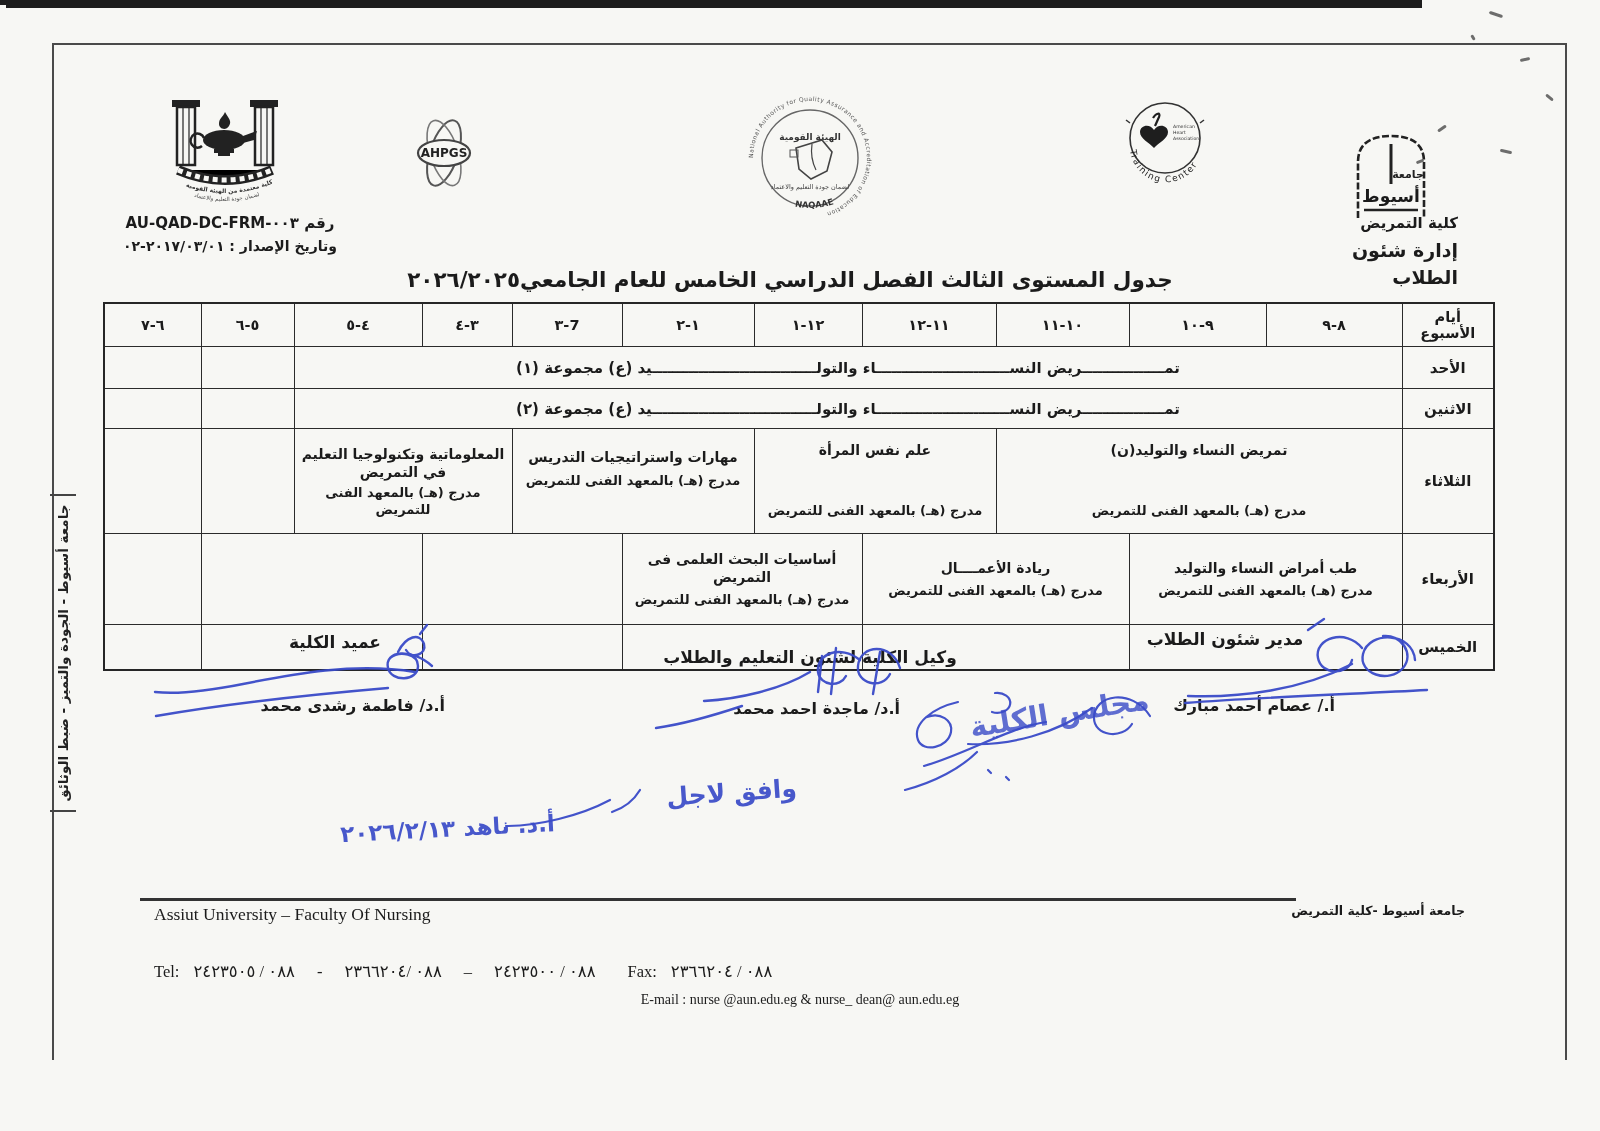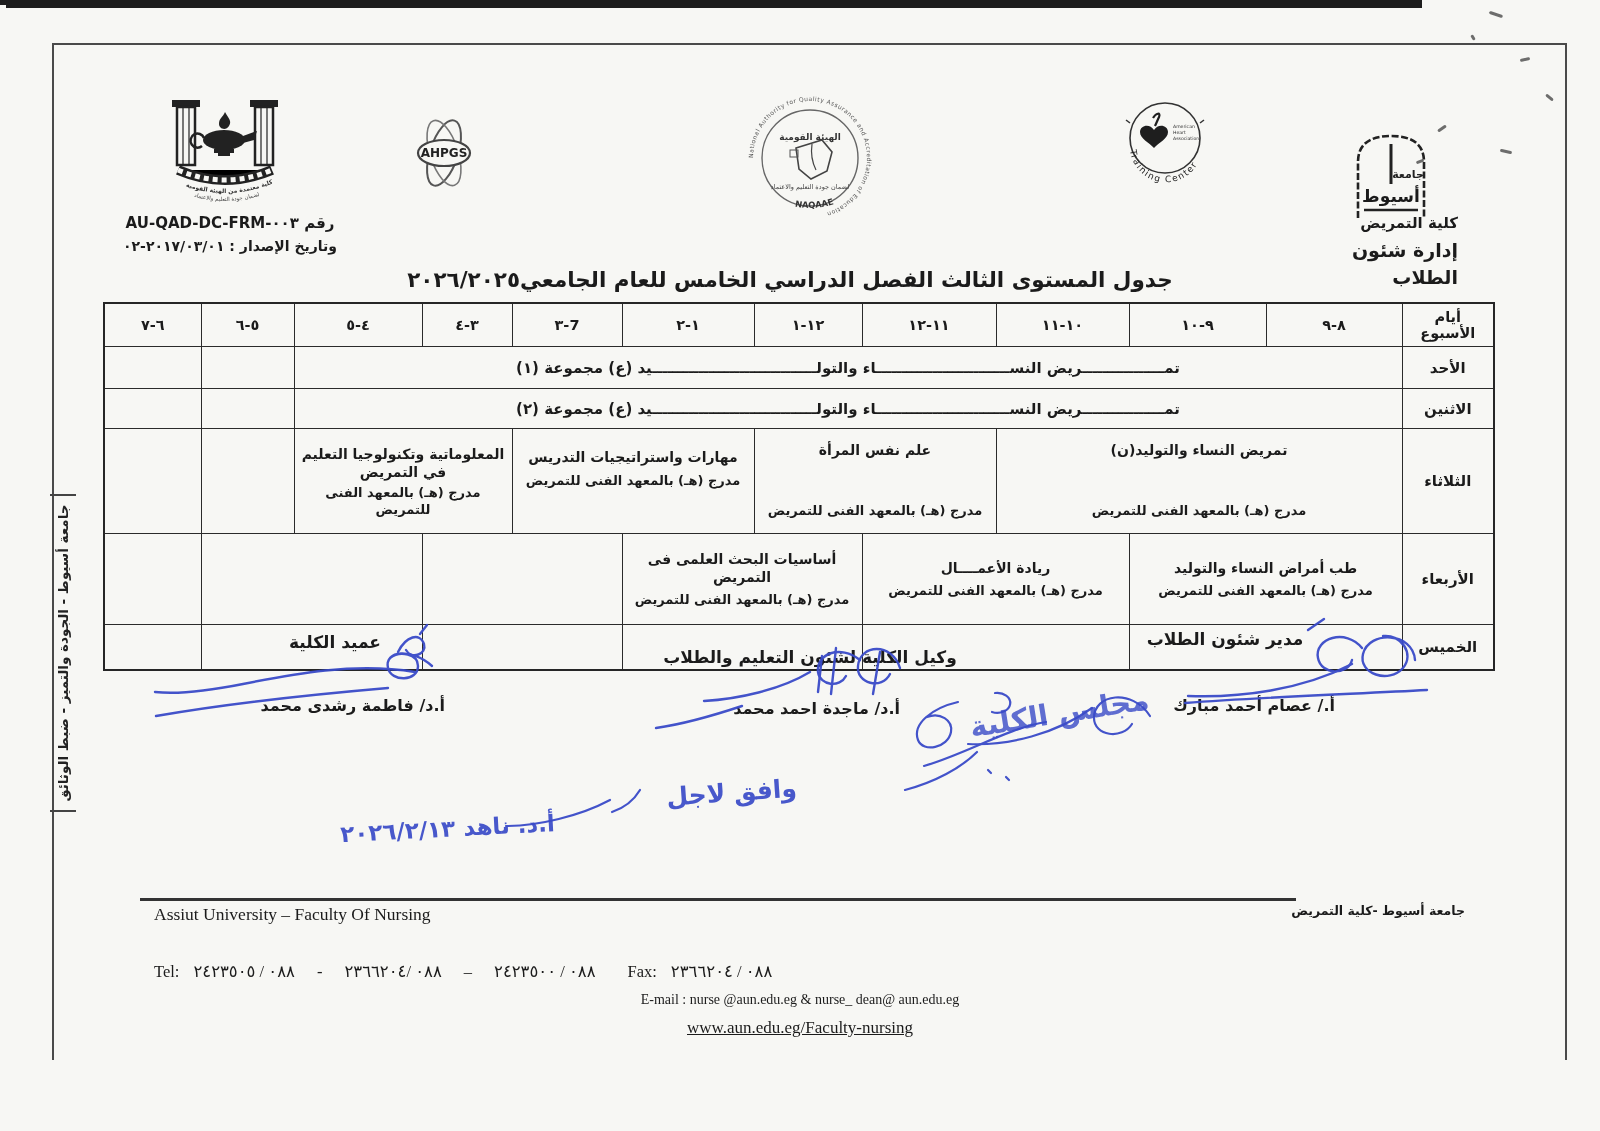--- a/index.html
+++ b/index.html
@@ -348,21 +348,20 @@
     </g>
   </svg>
 
   <div class="abs foot-rule"></div>
   <div class="abs foot-en serifline">Assiut University  –  Faculty Of Nursing</div>
   <div class="abs foot-ar">جامعة أسيوط -كلية التمريض</div>
   <div class="abs foot-tel serifline">
     <span>Tel:</span><span>٠٨٨ / ٢٤٢٣٥٠٠</span><span class="sep">–</span><span>٠٨٨ /٢٣٦٦٢٠٤</span><span class="sep">-</span><span>٠٨٨ / ٢٤٢٣٥٠٥</span><span style="margin-left:18px;">Fax:</span><span>٠٨٨ / ٢٣٦٦٢٠٤</span>
   </div>
   <div class="abs foot-email serifline">E-mail : nurse @aun.edu.eg    &amp;     nurse_ dean@ aun.edu.eg</div>
-  <div class="abs foot-url serifline">www.aun.edu.eg/Faculty-nursing</div>
 
   <div class="abs side-tick" style="top:494px;"></div>
   <div class="abs side-wrap">
     <span class="vtext">جامعة أسيوط  -  الجودة والتميز  -  ضبط الوثائق</span>
   </div>
   <div class="abs side-tick" style="top:810px;"></div>
 
 </div>
 
 </body></html>

